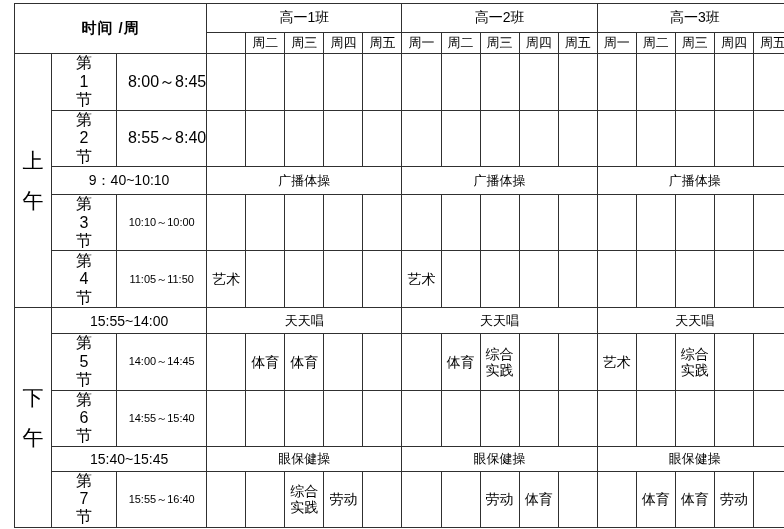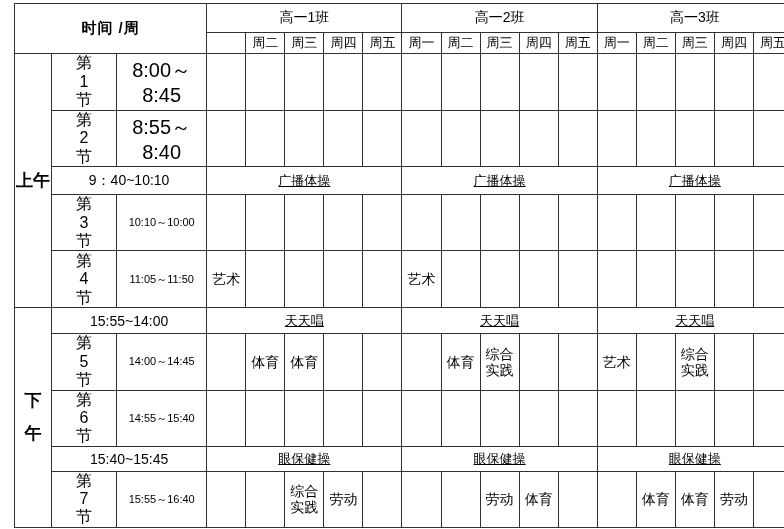--- a/index.html
+++ b/index.html
@@ -23,26 +23,26 @@
     text-align: center;
     vertical-align: middle;
     padding: 0;
     overflow: hidden;
     color: #000000;
   }
   .pre { white-space: pre-line; }
   .hdr-timeweek { font-size: 15px; font-weight: bold; letter-spacing: 1px; }
   .hdr-class   { font-size: 14px; }
   .hdr-day     { font-size: 13px; }
-  .session     { font-size: 17px; line-height: 1.9; font-weight: bold; }
+  .session     { font-size: 21px; line-height: 1.9; }
   .period      { font-size: 16px; line-height: 1.15; }
-  .time-lg     { font-size: 20px; letter-spacing: 0px; }
+  .time-lg     { font-size: 16px; letter-spacing: 0px; text-align: right; }
   .time-sm     { font-size: 11px; }
   .break-time  { font-size: 14px; }
-  .break-act   { font-size: 13px; text-decoration: underline; }
+  .break-act   { font-size: 13px; }
   .lesson      { font-size: 14px; line-height: 1.15; }
   
   tr.r-h1  { height: 29px; }
   tr.r-h2  { height: 21px; }
   tr.r-p1  { height: 57px; }
   tr.r-p2  { height: 54px; }
   tr.r-bk1 { height: 28px; }
   tr.r-p3  { height: 56px; }
   tr.r-p4  { height: 57px; }
   tr.r-bk2 { height: 26px; }

